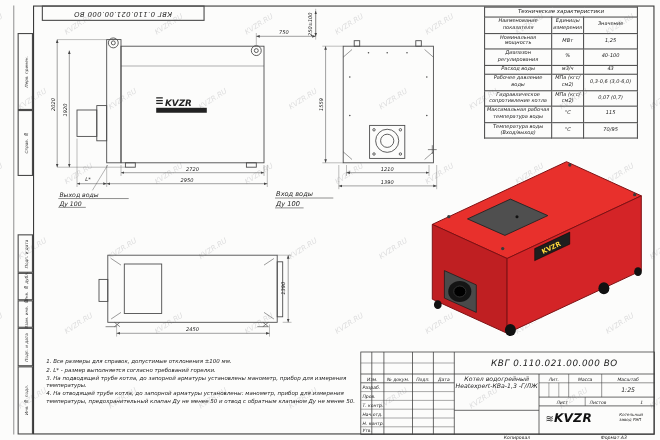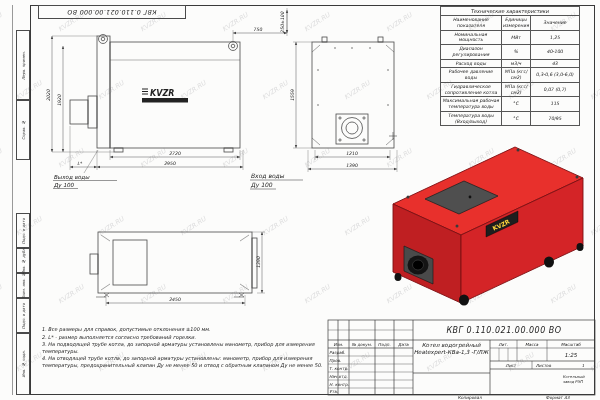--- a/index.html
+++ b/index.html
@@ -366,20 +366,23 @@
     <span>Котел водогрейный</span>
     <span>Heatexpert-КВа-1,3 -Г/ЛЖ</span>
   </div>
   <div class="tb-label cen" style="left:490px;top:341px;width:27px;height:7px;font-size:4.1px;">Лит.</div>
   <div class="tb-label cen" style="left:517px;top:341px;width:30px;height:7px;font-size:4.1px;">Масса</div>
   <div class="tb-label cen" style="left:547px;top:341px;width:48px;height:7px;font-size:4.1px;">Масштаб</div>
   <div class="tb-label cen" style="left:547px;top:348px;width:48px;height:13px;font-size:5.6px;">1:25</div>
   <div class="tb-label cen" style="left:490px;top:361px;width:42px;height:8px;font-size:4.1px;">Лист</div>
   <div class="tb-label" style="left:536px;top:362.5px;font-size:4.1px;">Листов</div>
   <div class="tb-label" style="left:582px;top:362.5px;font-size:4.1px;">1</div>
+  <div class="tb-label" style="left:496px;top:374px;width:62px;height:18px;font-size:11px;">
+    <span style="font-size:9px;">≋</span><span class="logo-k">KVZR</span>
+  </div>
   <div class="tb-label" style="left:563px;top:375px;width:31px;font-size:3.7px;line-height:1.3;">
     <div>Котельный</div>
     <div>завод РЭП</div>
   </div>
   <div class="tb-label cen" style="left:440px;top:394.8px;width:60px;height:5px;font-size:4.2px;">Копировал</div>
   <div class="tb-label cen" style="left:528px;top:394.8px;width:60px;height:5px;font-size:4.2px;">Формат А3</div>
 
 </div>
 
 </body></html>

